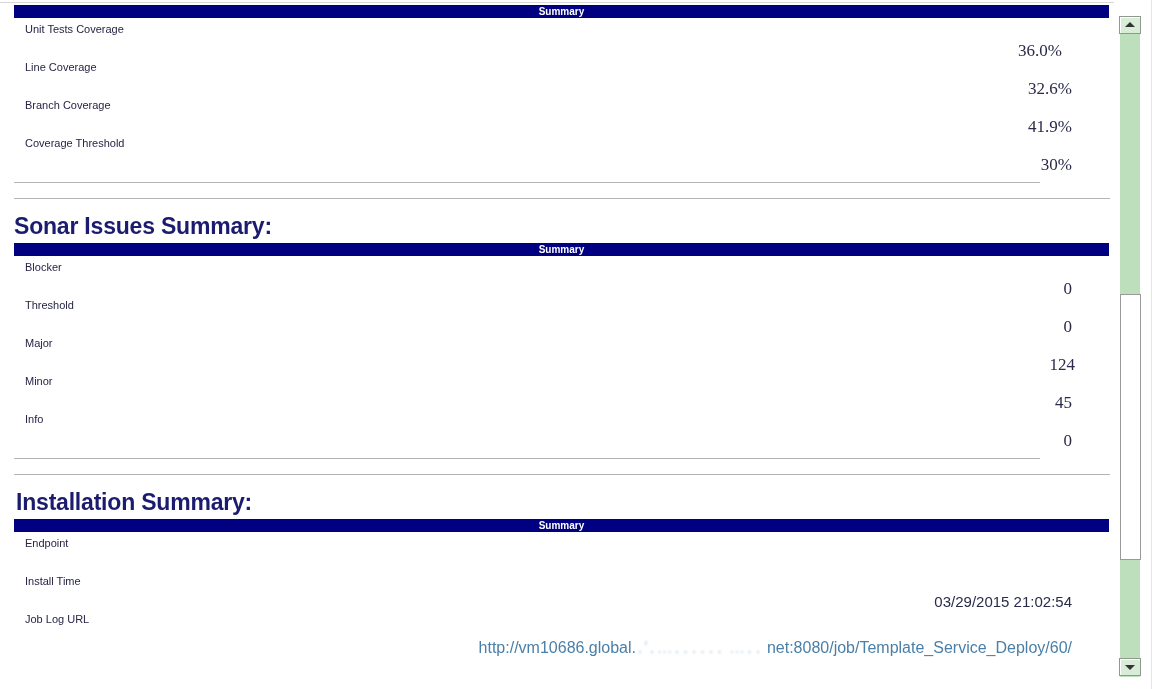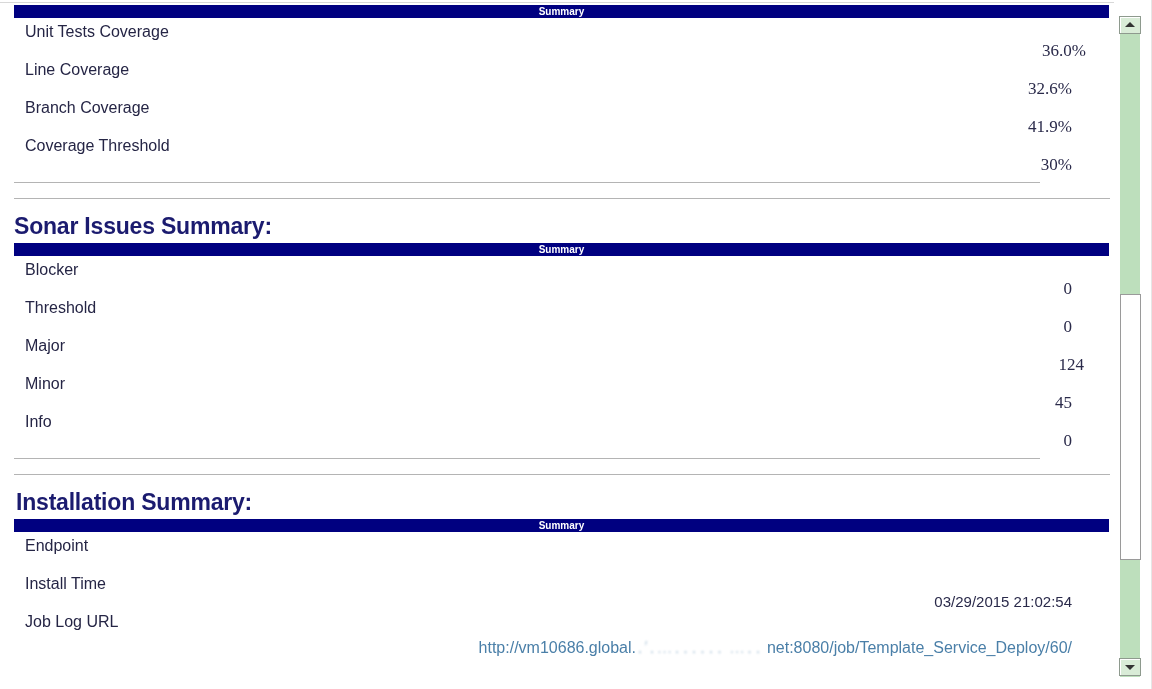--- a/index.html
+++ b/index.html
@@ -83,21 +83,21 @@
   .row {
     position: relative;
     height: 38px;
   }
 
   .row-label {
     position: absolute;
     left: 25px;
     top: 5px;
     font-family: "Liberation Sans", sans-serif;
-    font-size: 16px;
+    font-size: 11px;
     color: #252545;
     white-space: nowrap;
     text-align: right;
   }
 
   .row-value {
     position: absolute;
     right: 0px;
     top: 23px;
     font-family: "Liberation Serif", serif;
@@ -232,21 +232,21 @@
   <div id="viewport">
     <div class="top-rule"></div>
     <div id="content">
         <div class="section">
           <div class="summary-bar">
             <span>Summary</span>
           </div>
           <div class="rows">
             <div class="row">
               <div class="row-label">Unit Tests Coverage</div>
-              <div class="row-value" style="right: 28px;">36.0%</div>
+              <div class="row-value" style="right: 52px;">36.0%</div>
             </div>
             <div class="row">
               <div class="row-label">Line Coverage</div>
               <div class="row-value" style="right: 42px;">32.6%</div>
             </div>
             <div class="row">
               <div class="row-label">Branch Coverage</div>
               <div class="row-value" style="right: 42px;">41.9%</div>
             </div>
             <div class="row">
@@ -268,21 +268,21 @@
             <div class="row">
               <div class="row-label">Blocker</div>
               <div class="row-value" style="right: 42px;">0</div>
             </div>
             <div class="row">
               <div class="row-label">Threshold</div>
               <div class="row-value" style="right: 42px;">0</div>
             </div>
             <div class="row">
               <div class="row-label">Major</div>
-              <div class="row-value" style="right: 30px; margin-left: 20px;">124</div>
+              <div class="row-value" style="right: 39px; margin-left: 20px;">124</div>
             </div>
             <div class="row">
               <div class="row-label">Minor</div>
               <div class="row-value" style="right: 42px;">45</div>
             </div>
             <div class="row">
               <div class="row-label">Info</div>
               <div class="row-value" style="right: 42px;">0</div>
             </div>
           </div>

